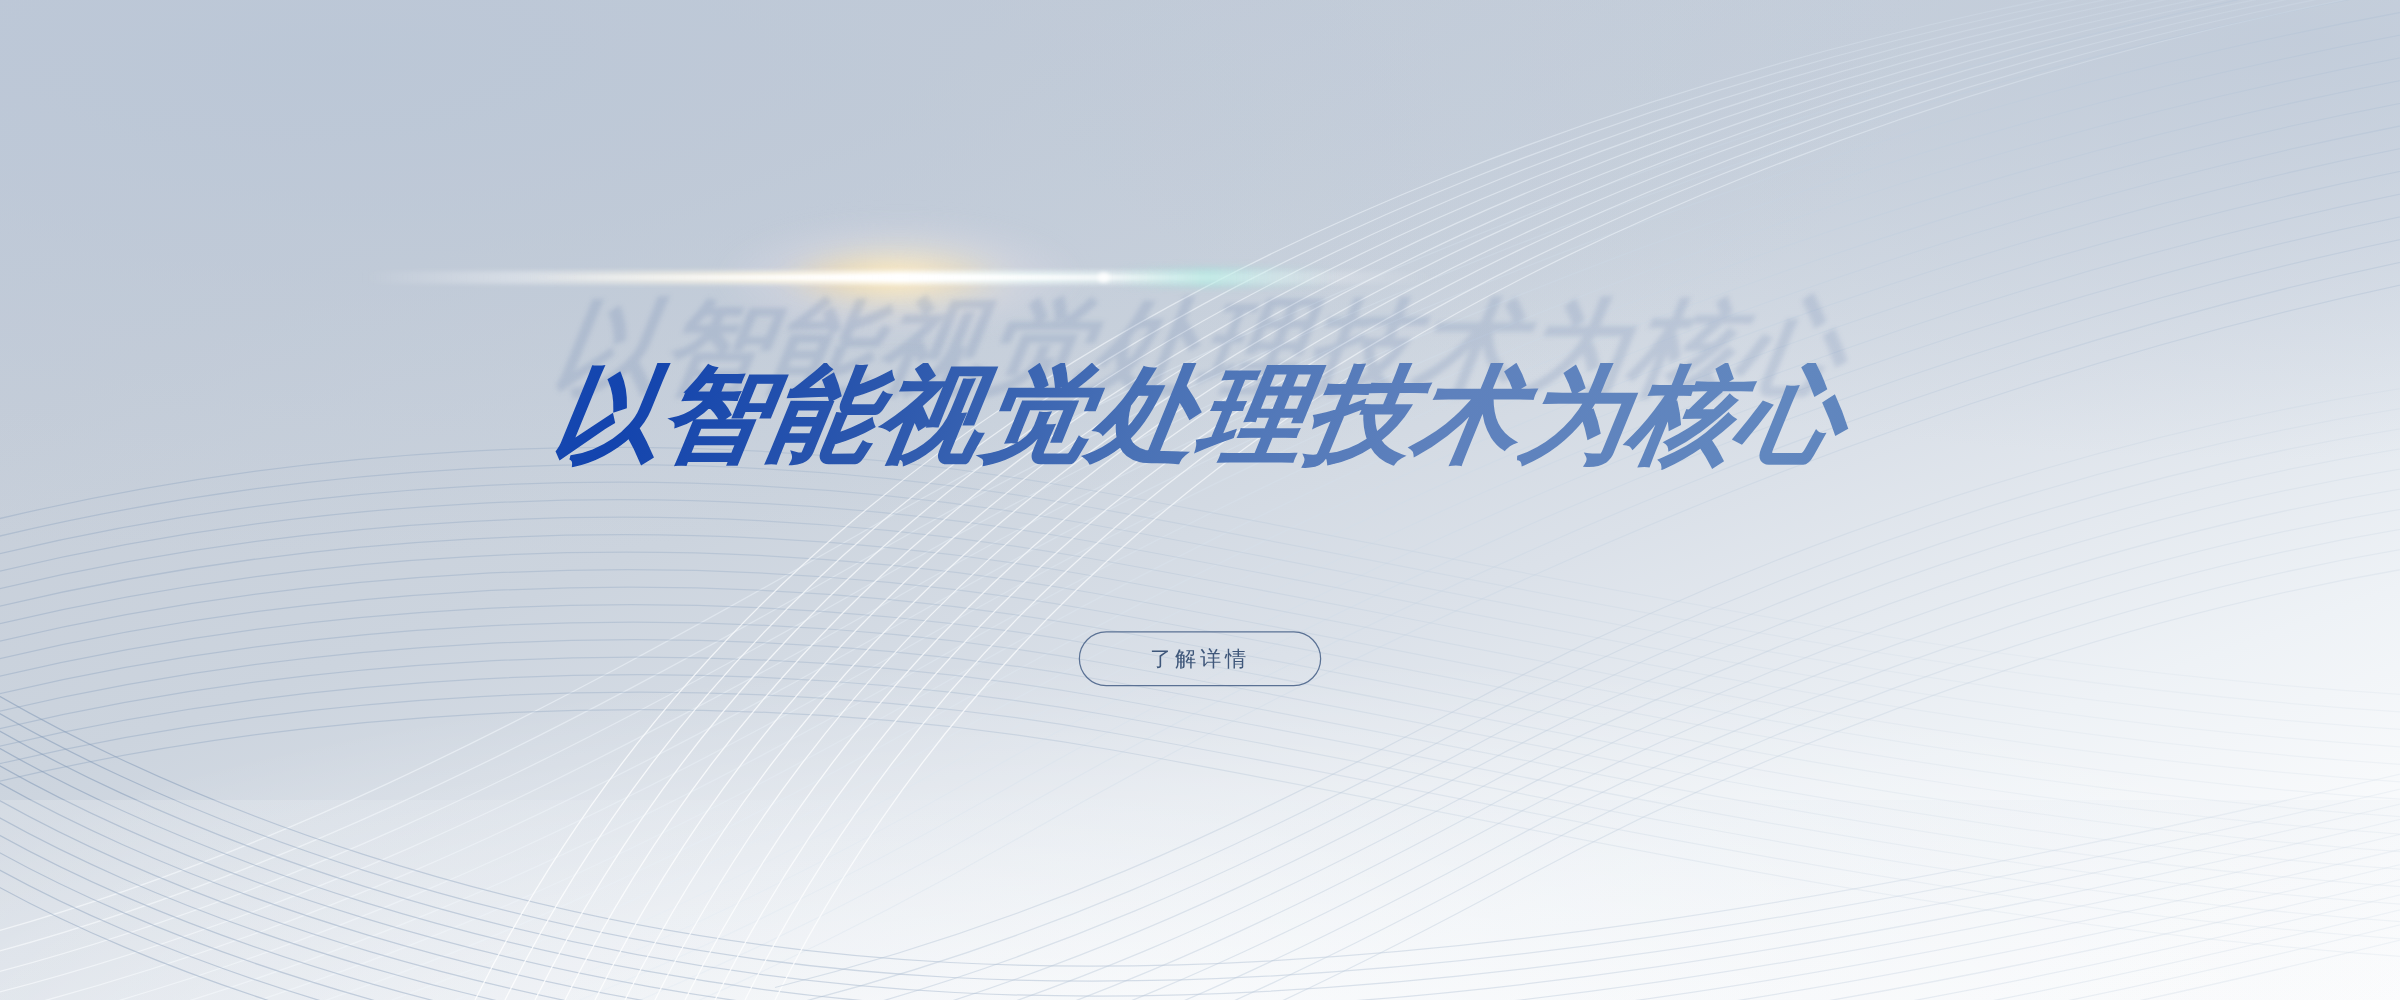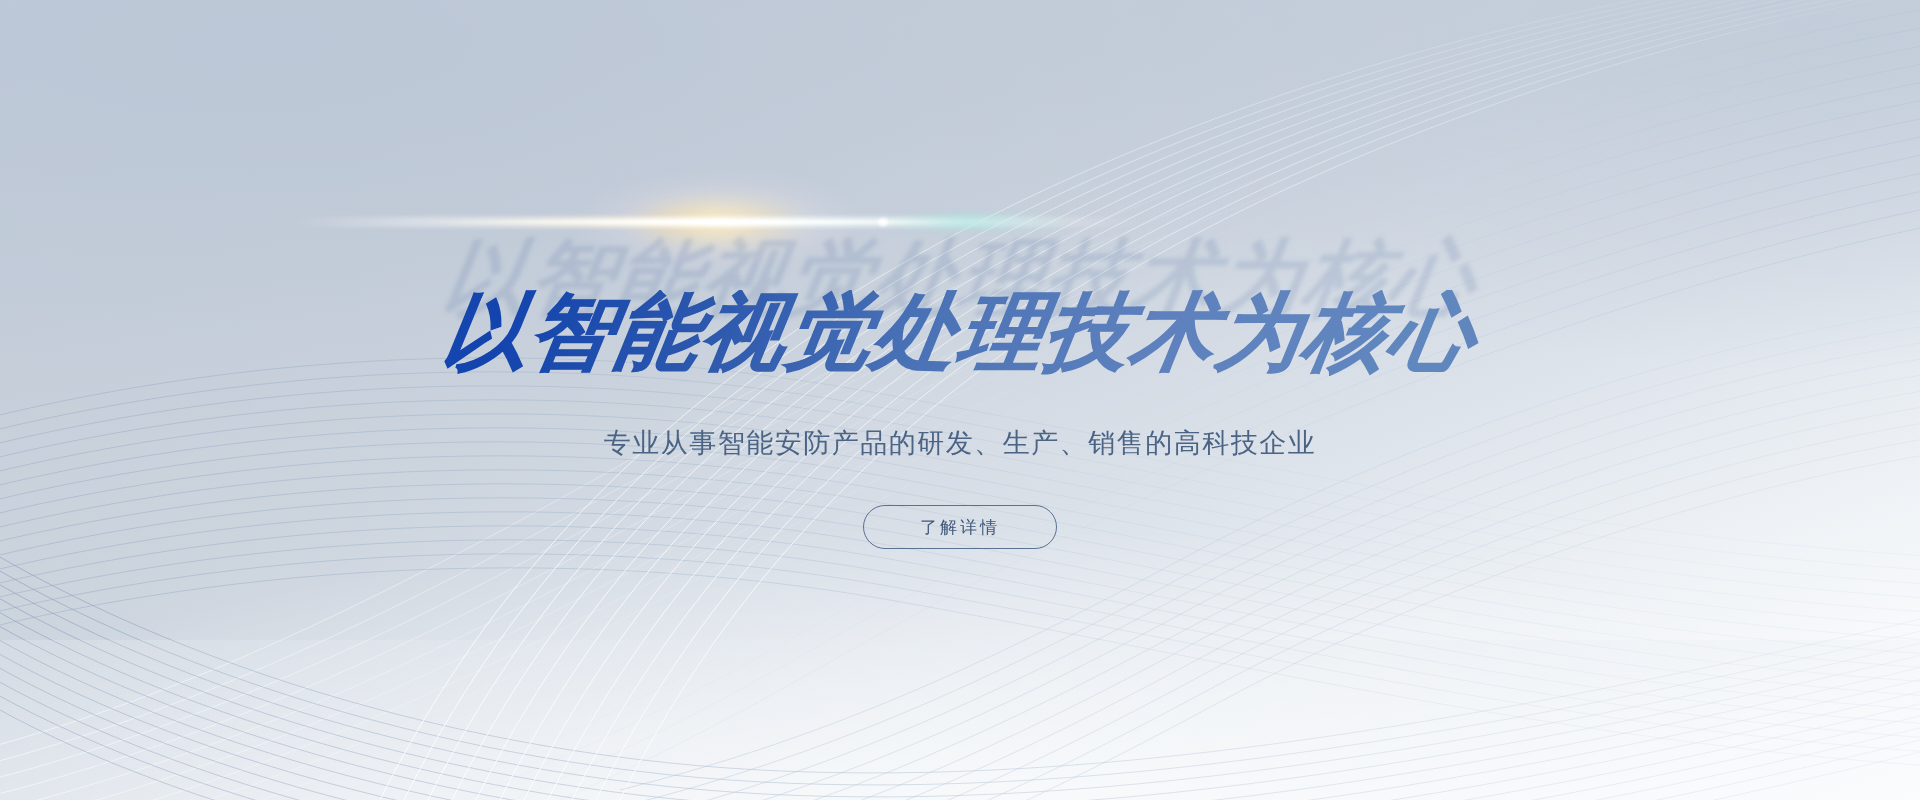--- a/index.html
+++ b/index.html
@@ -297,19 +297,18 @@
     <div class="warm"></div>
     <div class="streak"></div>
     <div class="streak2"></div>
     <div class="teal"></div>
     <div class="dot"></div>
   </div>
 
   <div class="hero">
     <div class="headline-shadow">以智能视觉处理技术为核心</div>
     <h1 class="headline">以智能视觉处理技术为核心</h1>
-    <p class="subtitle">专业从事智能安防产品的研发、生产、销售的高科技企业</p>
     <div class="cta-wrap">
       <button class="cta">了解详情</button>
     </div>
   </div>
 
 </div>
 
 </body></html>

